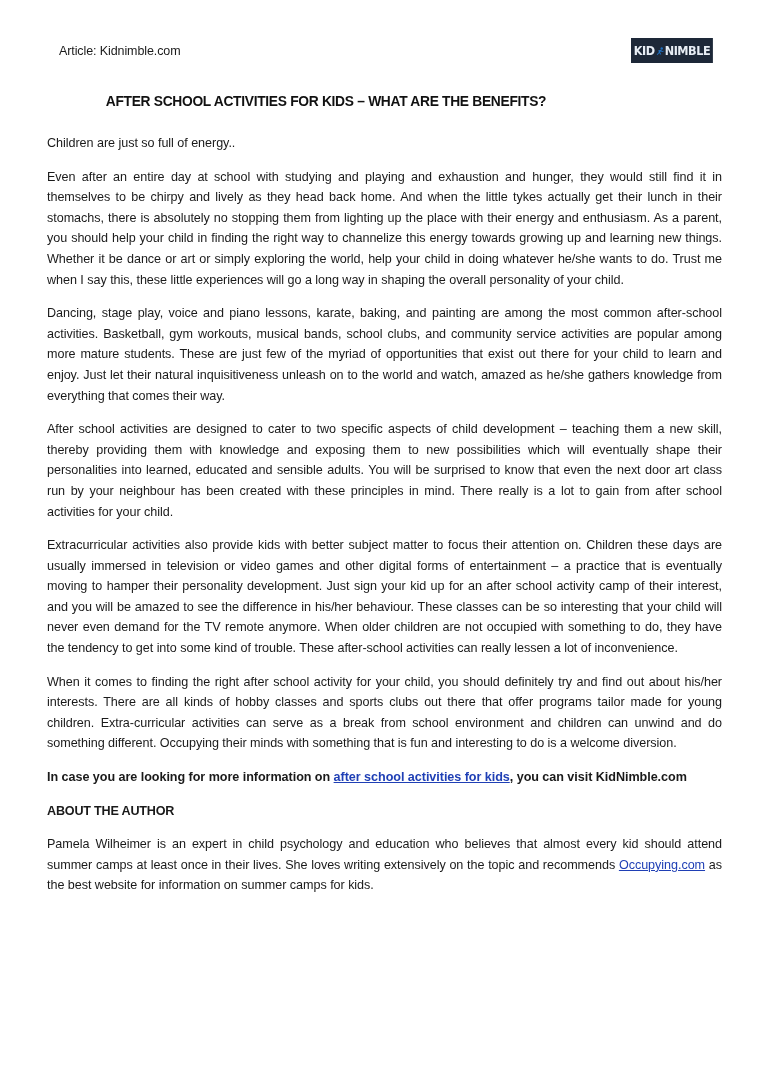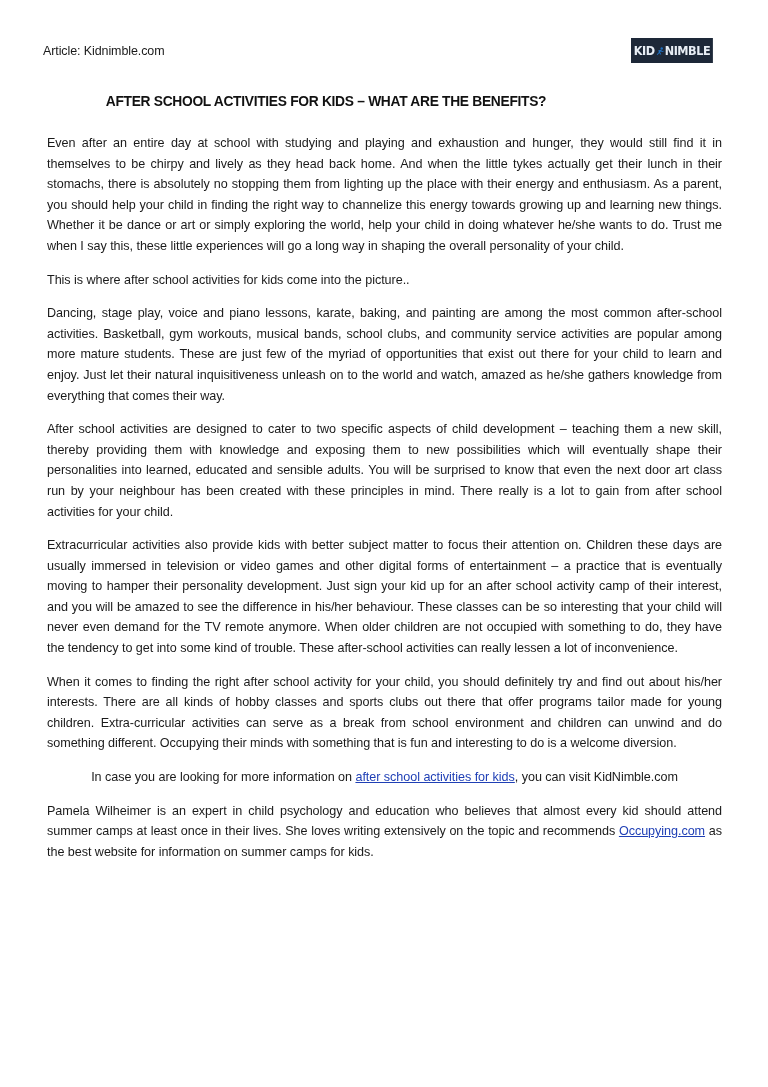--- a/index.html
+++ b/index.html
@@ -10,21 +10,21 @@
   body {
     width: 768px;
     height: 1087px;
     position: relative;
     overflow: hidden;
     font-family: "Liberation Sans", "DejaVu Sans", sans-serif;
     color: #1a1a1a;
   }
   .header {
     position: absolute;
-    left: 43px;
+    left: 59px;
     top: 44px;
     font-size: 12.5px;
     color: #1a1a1a;
     letter-spacing: -0.1px;
   }
   .logo {
     position: absolute;
     left: 631px;
     top: 38px;
     width: 91px;
@@ -62,21 +62,21 @@
     top: 133px;
     width: 675px;
     font-size: 12.6px;
     line-height: 20.6px;
     letter-spacing: -0.05px;
   }
   .body p {
     margin: 0 0 13px 0;
     text-align: justify;
   }
-  .body p.last-justify-none { text-align: center; }
+  .body p.last-justify-none { text-align: left; font-weight: bold; }
   .body h4 {
     margin: 0 0 13px 0;
     font-size: 12.6px;
     font-weight: bold;
     letter-spacing: -0.2px;
   }
   a {
     color: #1f3fb5;
     text-decoration: underline;
   }
@@ -91,21 +91,22 @@
   <svg class="runner" viewBox="0 0 20 18">
     <circle cx="14" cy="4" r="2.6" fill="#1e6fc0"></circle>
     <path d="M3 16 L8 11 L6 8 L12 6.5 L15 9 L18 8.5 L18.5 10 L14.5 11 L12 9.5 L10.5 12 L13 15.5 L11.5 16.5 L8.5 13 L5 17 Z" fill="#1e6fc0"></path>
   </svg>
   <span class="nimble">NIMBLE</span>
 </div>
 
 <div class="title">AFTER SCHOOL ACTIVITIES FOR KIDS – WHAT ARE THE BENEFITS?</div>
 
 <div class="body">
+  <p>Children are just so full of energy..</p>
   <p>Even after an entire day at school with studying and playing and exhaustion and hunger, they would still find it in themselves to be chirpy and lively as they head back home. And when the little tykes actually get their lunch in their stomachs, there is absolutely no stopping them from lighting up the place with their energy and enthusiasm. As a parent, you should help your child in finding the right way to channelize this energy towards growing up and learning new things. Whether it be dance or art or simply exploring the world, help your child in doing whatever he/she wants to do. Trust me when I say this, these little experiences will go a long way in shaping the overall personality of your child.</p>
-  <p>This is where after school activities for kids come into the picture..</p>
   <p>Dancing, stage play, voice and piano lessons, karate, baking, and painting are among the most common after-school activities. Basketball, gym workouts, musical bands, school clubs, and community service activities are popular among more mature students. These are just few of the myriad of opportunities that exist out there for your child to learn and enjoy. Just let their natural inquisitiveness unleash on to the world and watch, amazed as he/she gathers knowledge from everything that comes their way.</p>
   <p>After school activities are designed to cater to two specific aspects of child development – teaching them a new skill, thereby providing them with knowledge and exposing them to new possibilities which will eventually shape their personalities into learned, educated and sensible adults. You will be surprised to know that even the next door art class run by your neighbour has been created with these principles in mind. There really is a lot to gain from after school activities for your child.</p>
   <p>Extracurricular activities also provide kids with better subject matter to focus their attention on. Children these days are usually immersed in television or video games and other digital forms of entertainment – a practice that is eventually moving to hamper their personality development. Just sign your kid up for an after school activity camp of their interest, and you will be amazed to see the difference in his/her behaviour. These classes can be so interesting that your child will never even demand for the TV remote anymore. When older children are not occupied with something to do, they have the tendency to get into some kind of trouble. These after-school activities can really lessen a lot of inconvenience.</p>
   <p>When it comes to finding the right after school activity for your child, you should definitely try and find out about his/her interests. There are all kinds of hobby classes and sports clubs out there that offer programs tailor made for young children. Extra-curricular activities can serve as a break from school environment and children can unwind and do something different. Occupying their minds with something that is fun and interesting to do is a welcome diversion.</p>
   <p class="last-justify-none"><span>In case you are looking for more information on </span><a href="#">after school activities for kids</a><span>, you can visit KidNimble.com</span></p>
+  <h4>ABOUT THE AUTHOR</h4>
   <p><span>Pamela Wilheimer is an expert in child psychology and education who believes that almost every kid should attend summer camps at least once in their lives. She loves writing extensively on the topic and recommends </span><a href="#">Occupying.com</a><span> as the best website for information on summer camps for kids.</span></p>
 </div>
 
 </body></html>

